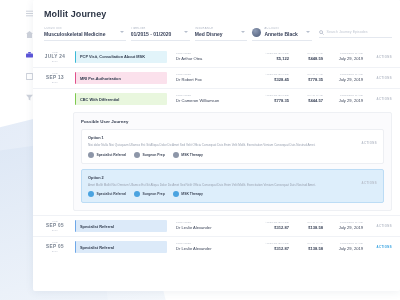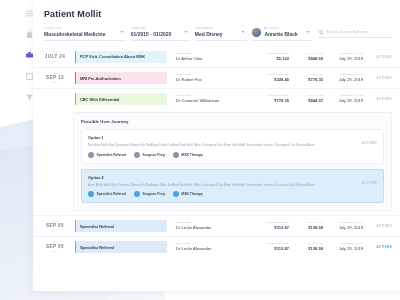--- a/index.html
+++ b/index.html
@@ -262,21 +262,21 @@
     </div>
     <div class="side-ico">
       <svg viewBox="0 0 10 10">
           <path d="M0 1 L10 1 L6.2 5.4 L6.2 9.2 L3.8 8 L3.8 5.4 Z"></path>
         </svg>
     </div>
   </div>
 
   <div class="card">
 
-    <div class="page-title">Patient Mollit</div>
+    <div class="page-title">Mollit Journey</div>
 
     <div class="filters">
       <div class="filter f1">
         <div class="f-label">CONDITION</div>
         <div class="f-value">Musculoskeletal Medicine</div>
         <div class="caret"></div>
       </div>
       <div class="filter f2">
         <div class="f-label">TIMELINE</div>
         <div class="f-value">01/2015 - 01/2020</div>

